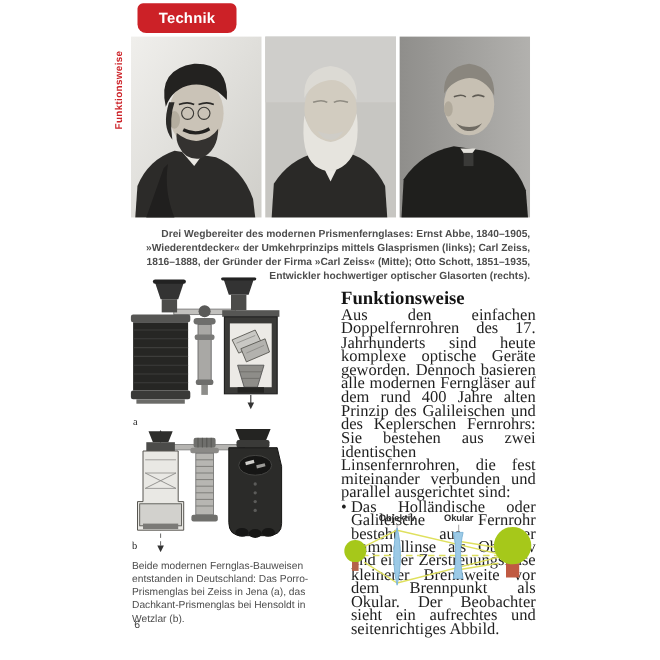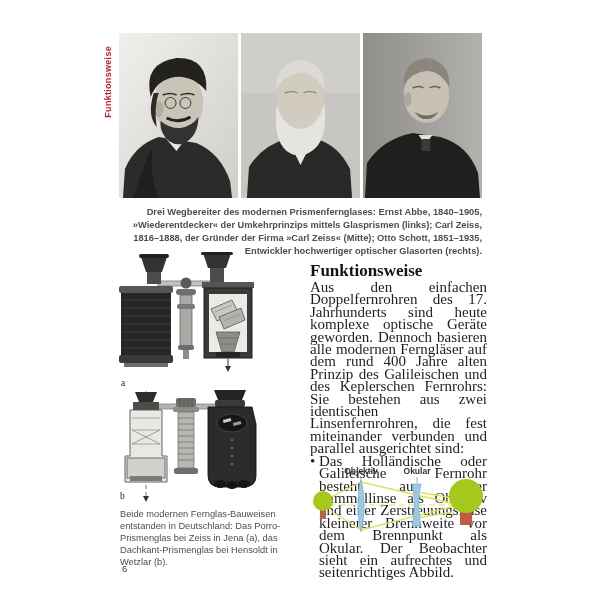--- a/index.html
+++ b/index.html
@@ -45,20 +45,23 @@
        line-height:12.5px;color:#4d4d4d;}
 
   svg text.small-label{font-family:"Liberation Sans",sans-serif;font-size:8.5px;fill:#333;}
   svg text.fig-label{font-family:"Liberation Serif",serif;font-size:9.5px;fill:#222;}
 </style>
 </head>
 <body>
 
 <div id="page">
 
+  <div class="tab">
+    <span>Technik</span>
+  </div>
 
   <div class="side-label">Funktionsweise</div>
 
   <div class="photos">
     <div class="photo">
       <svg viewBox="0 0 120 165" preserveAspectRatio="none">
         <defs>
           <linearGradient id="bg1" x1="0" y1="0" x2="1" y2="1">
             <stop offset="0" stop-color="#f0efec"></stop>
               <stop offset="1" stop-color="#cfcec9"></stop>

